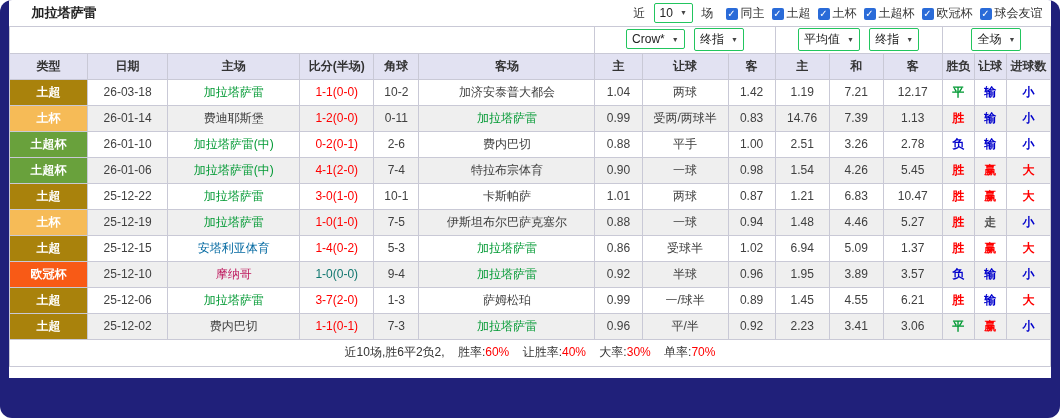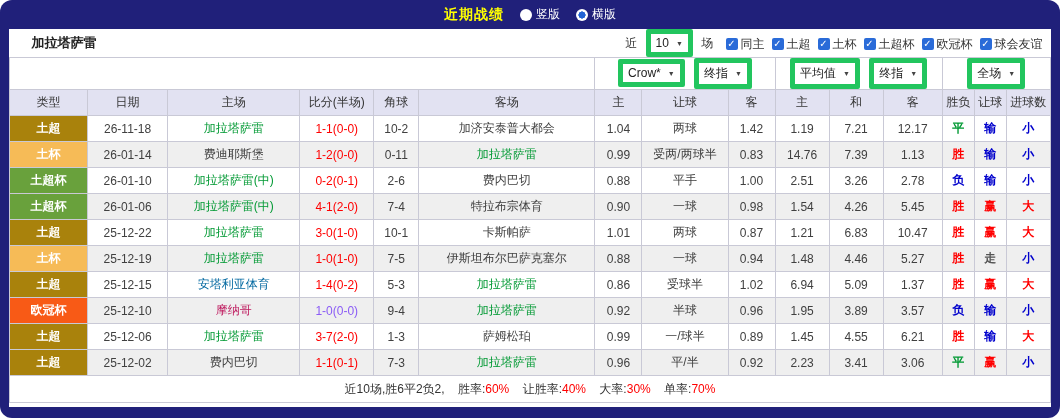--- a/index.html
+++ b/index.html
@@ -11,45 +11,34 @@
   .rdot.on{background:radial-gradient(circle,#2062d4 0 3.5px,#ffffff 3.6px);}
   .content{background:#ffffff;min-height:378px;}
   table{width:100%;border-collapse:collapse;table-layout:fixed;font-size:12px;color:#404040;}
   td,th{border:1px solid #c9c9d6;text-align:center;padding:0 2px;height:25px;white-space:nowrap;overflow:hidden;box-sizing:border-box;}
   tr.filter-row td{border-left:none;border-right:none;border-top:none;height:26px;}
   .team-cell{text-align:left;padding-left:22px;font-weight:bold;font-size:13px;color:#222222;}
   .filters{text-align:right;padding-right:8px;}
   .filters .lbl{margin:0 2px;color:#333;}
   .cb-item{display:inline-flex;align-items:center;gap:3px;margin-left:7px;cursor:pointer;color:#333;}
   .cb{width:12px;height:12px;border-radius:2px;background:#2a6bd8;color:#fff;font-size:10px;line-height:12px;text-align:center;display:inline-block;}
-  .sel{display:inline-flex;align-items:center;justify-content:space-between;gap:7px;border:5px solid #22c55e;border-radius:2px;background:#ffffff;padding:2px 5px;font-size:12px;color:#222;cursor:pointer;margin:0 3px;text-align:center;}
+  .sel{display:inline-flex;align-items:center;justify-content:space-between;gap:7px;border:1px solid #22c55e;border-radius:2px;background:#ffffff;padding:2px 5px;font-size:12px;color:#222;cursor:pointer;margin:0 3px;text-align:center;}
   .caret{font-size:7px;color:#444;}
   tr.select-row td{height:27px;}
-  tr.col-head th{background:#e2e2f2;color:#333333;font-weight:normal;height:26px;margin-left:45px;}
+  tr.col-head th{background:#e2e2f2;color:#333333;font-weight:bold;height:26px;margin-left:45px;}
   tbody tr.alt{background:#efefef;}
   tbody td{height:26px;}
   tr.footer-row td{height:27px;font-size:12px;color:#333333;}
   .red{color:#ff0000;}
   .flabel{margin-left:10px;}
 </style>
 </head>
 <body>
 
 <div class="frame">
-  <div class="topbar">
-    <span class="title">近期战绩</span>
-    <span class="radio-opt">
-      <span class="rdot"></span>
-      <span>竖版</span>
-    </span>
-    <span class="radio-opt">
-      <span class="rdot on"></span>
-      <span>横版</span>
-    </span>
-  </div>
 
   <div class="content">
     <table>
       <colgroup>
         <col style="width:78px">
           <col style="width:80px">
           <col style="width:132px">
           <col style="width:74px">
         <col style="width:45px">
           <col style="width:176px">
@@ -137,21 +126,21 @@
             <th>和</th>
             <th>客</th>
             <th>胜负</th>
             <th>让球</th>
             <th>进球数</th>
           </tr>
       </thead>
       <tbody>
           <tr>
             <td style="color: rgb(255, 255, 255); background: rgb(169, 130, 12); font-weight: bold;">土超</td>
-            <td>26-11-18</td>
+            <td>26-03-18</td>
             <td style="color: rgb(0, 153, 51);">加拉塔萨雷</td>
             <td style="color: rgb(255, 0, 0);">1-1(0-0)</td>
             <td>10-2</td>
             <td style="color: rgb(64, 64, 64);">加济安泰普大都会</td>
             <td>1.04</td>
             <td>两球</td>
             <td>1.42</td>
             <td>1.19</td>
             <td>7.21</td>
             <td>12.17</td>
@@ -258,21 +247,21 @@
             <td>5.09</td>
             <td>1.37</td>
             <td style="color: rgb(255, 0, 0); font-weight: bold;">胜</td>
             <td style="color: rgb(255, 0, 0); font-weight: bold;">赢</td>
             <td style="color: rgb(255, 0, 0); font-weight: bold;">大</td>
           </tr>
           <tr class="alt">
             <td style="color: rgb(255, 255, 255); background: rgb(248, 90, 22); font-weight: bold;">欧冠杯</td>
             <td>25-12-10</td>
             <td style="color: #be185d;">摩纳哥</td>
-            <td style="color: #8b5cf6;">1-0(0-0)</td>
+            <td style="color: #0f766e;">1-0(0-0)</td>
             <td>9-4</td>
             <td style="color: rgb(0, 153, 51);">加拉塔萨雷</td>
             <td>0.92</td>
             <td>半球</td>
             <td>0.96</td>
             <td>1.95</td>
             <td>3.89</td>
             <td>3.57</td>
             <td style="color: rgb(0, 0, 204); font-weight: bold;">负</td>
             <td style="color: rgb(0, 0, 204); font-weight: bold;">输</td>

